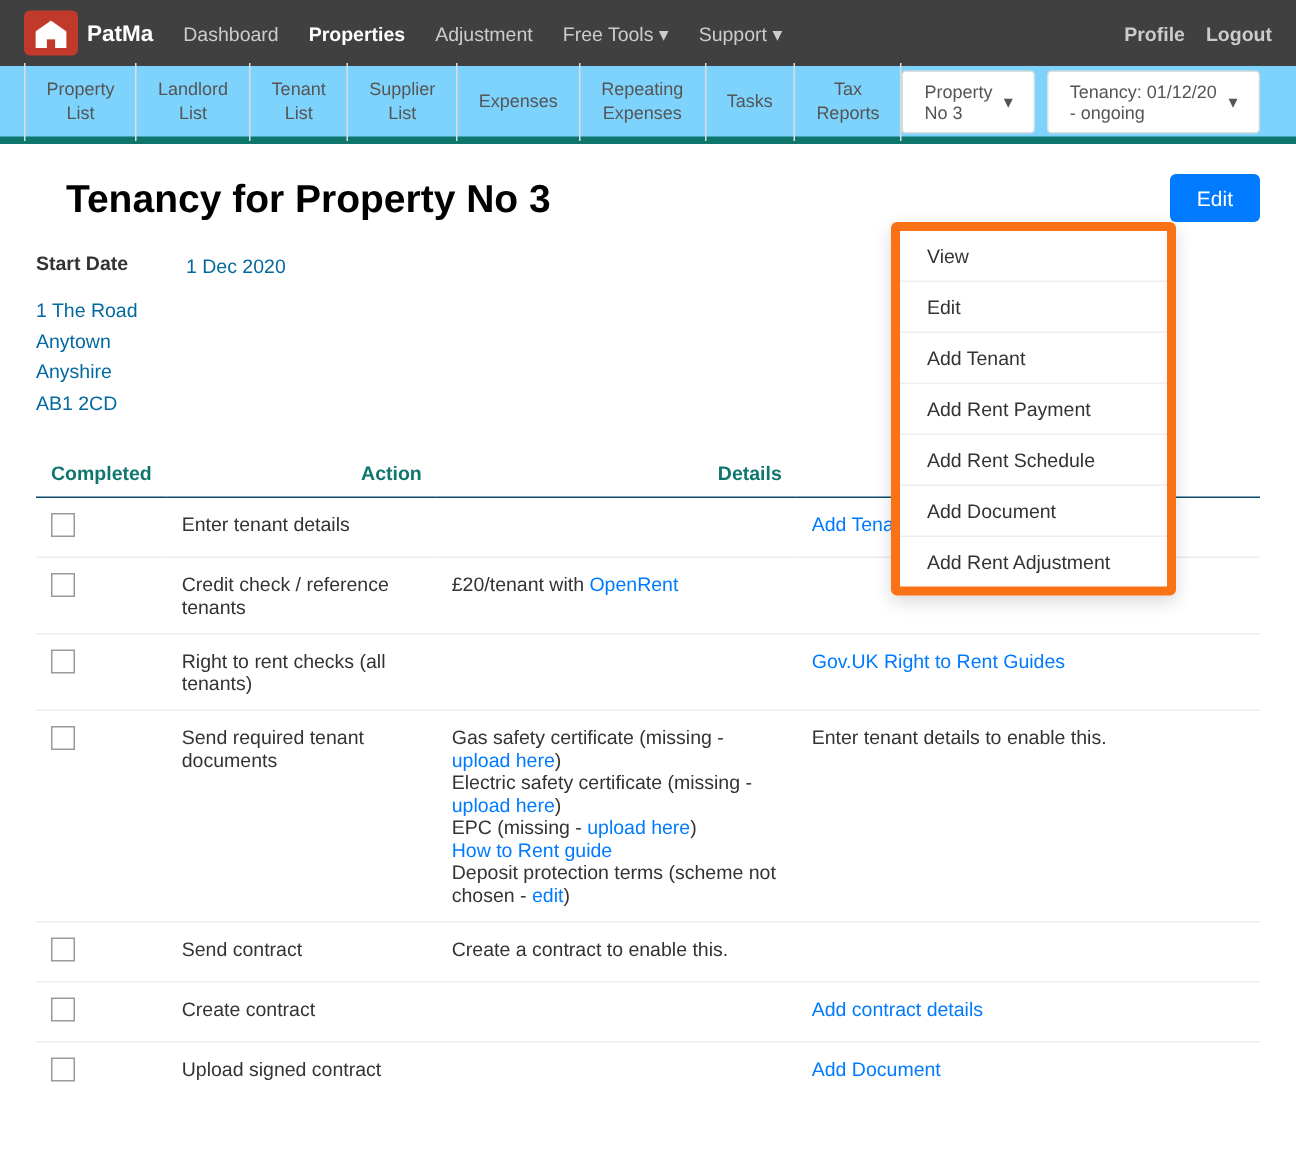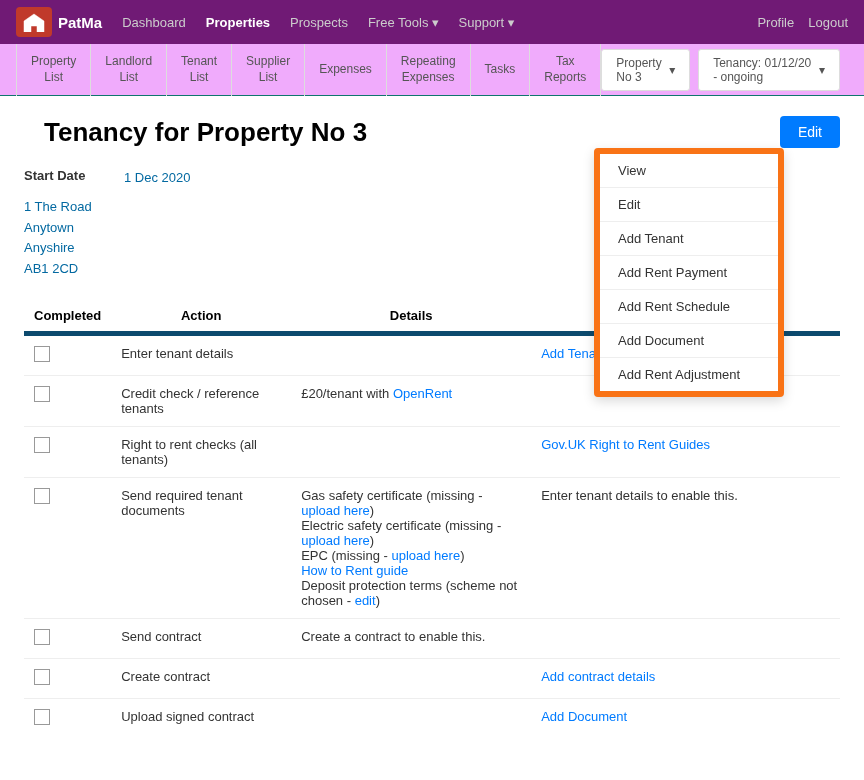--- a/index.html
+++ b/index.html
@@ -1,44 +1,44 @@
 <!DOCTYPE html>
 <html><head>
   <meta charset="utf-8">
   <style>
     * { box-sizing: border-box; margin: 0; padding: 0; }
     body { font-family: Arial, sans-serif; font-size: 13px; background: #fff; color: #333; }
 
     
     .navbar {
-      background: #701a75;
+      background: #404040;
       display: flex;
       align-items: center;
       padding: 0 16px;
       height: 44px;
       justify-content: space-between;
     }
     .navbar-left { display: flex; align-items: center; gap: 20px; }
     .navbar-right { display: flex; align-items: center; gap: 14px; }
     .logo { display: flex; align-items: center; gap: 6px; }
     .logo-icon {
       width: 36px; height: 30px;
       background: #c0392b;
       border-radius: 4px;
       display: flex; align-items: center; justify-content: center;
     }
     .logo-icon svg { width: 24px; height: 20px; }
     .nav-link { color: #ccc; text-decoration: none; font-size: 13px; cursor: pointer; }
     .nav-link.active { color: #fff; font-weight: bold; }
-    .nav-link-right { color: #ccc; text-decoration: none; font-size: 13px; cursor: pointer; }
+    .nav-link-right { color: #ccc; text-decoration: none; font-size: 13px; cursor: pointer; font-weight: bold; }
 
     
     .subnav {
-      background: #f0abfc;
-      border-bottom: 1px solid #0f766e;
+      background: #7dd3fc;
+      border-bottom: 5px solid #0f766e;
       display: flex;
       align-items: center;
       padding: 0 16px;
       height: 52px;
       gap: 0;
       flex-wrap: nowrap;
     }
     .subnav-item {
       display: flex;
       flex-direction: column;
@@ -108,26 +108,26 @@
     
     .property-details { margin-bottom: 20px; }
     .detail-row { display: flex; margin-bottom: 8px; }
     .detail-label { font-weight: bold; width: 100px; flex-shrink: 0; font-size: 13px; }
     .detail-value { font-size: 13px; color: #0369a1; line-height: 1.6; }
 
     
     .checklist-section { margin-top: 16px; }
     .checklist-table { width: 100%; border-collapse: collapse; }
     .checklist-table th {
-      text-align: center;
+      text-align: right;
       padding: 8px 10px;
       font-size: 13px;
       font-weight: bold;
-      border-bottom: 5px solid #0c4a6e;
-      color: #000000;
+      border-bottom: 1px solid #0c4a6e;
+      color: #0f766e;
     }
     .checklist-table td {
       padding: 10px 10px;
       font-size: 13px;
       vertical-align: top;
       border-bottom: 1px solid #eee;
     }
     .checklist-table tr:last-child td { border-bottom: none; }
     .checkbox-cell { width: 30px; }
     .checkbox {
@@ -150,21 +150,21 @@
     <div class="logo">
       <div class="logo-icon">
         <svg viewBox="0 0 24 20" fill="none" xmlns="http://www.w3.org/2000/svg">
           <path d="M12 2L2 9v11h7v-6h6v6h7V9L12 2z" fill="#fff" stroke="#fff" stroke-width="0.5"></path>
         </svg>
       </div>
       <span style="color:#fff; font-weight:bold; font-size:15px;">PatMa</span>
     </div>
     <a class="nav-link">Dashboard</a>
     <a class="nav-link active">Properties</a>
-    <a class="nav-link">Prospects</a>
+    <a class="nav-link">Adjustment</a>
     <a class="nav-link"><span>Free Tools</span> ▾</a>
     <a class="nav-link"><span>Support</span> ▾</a>
   </div>
   <div class="navbar-right">
     <a class="nav-link-right">Profile</a>
     <a class="nav-link-right">Logout</a>
   </div>
 </nav>
 
 <div class="subnav">

